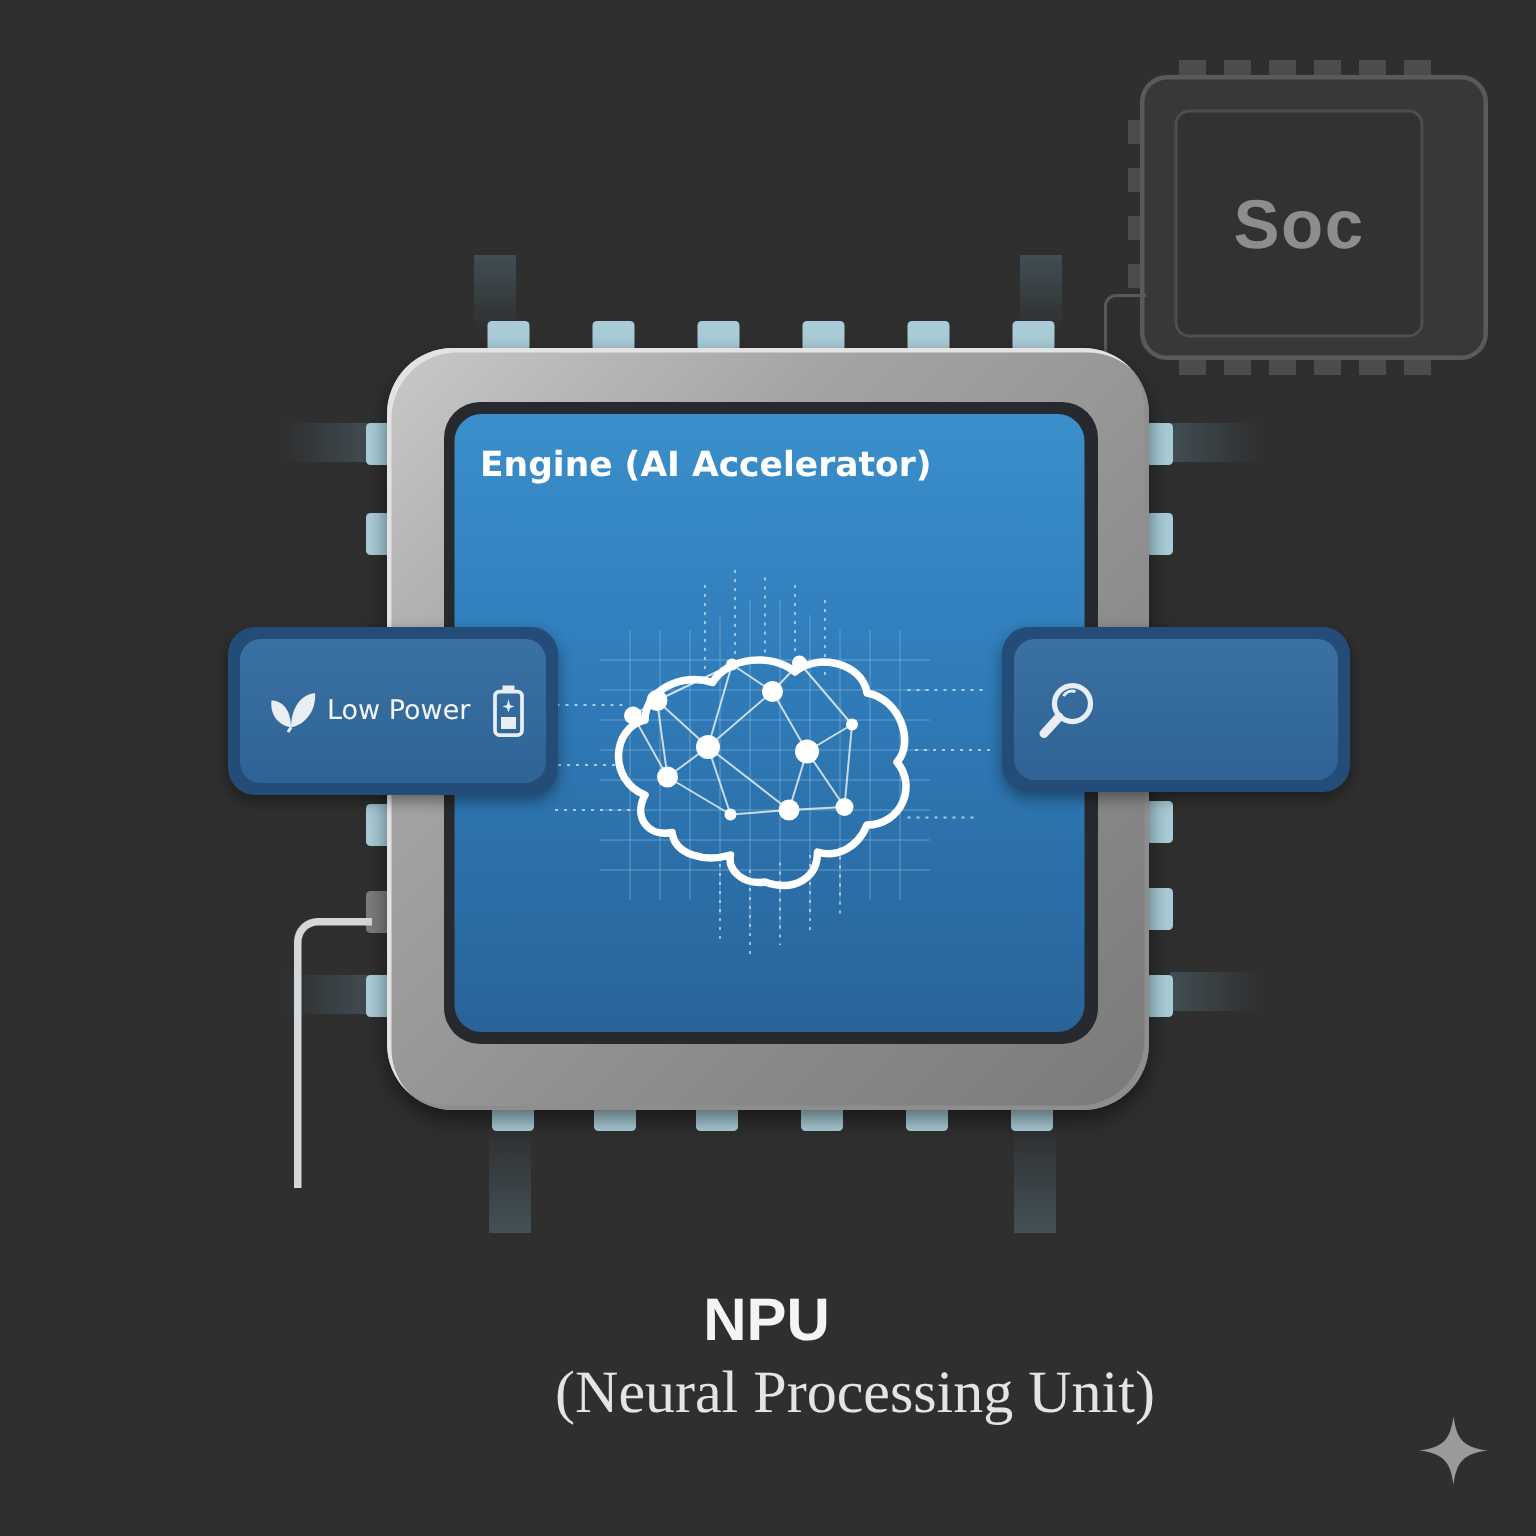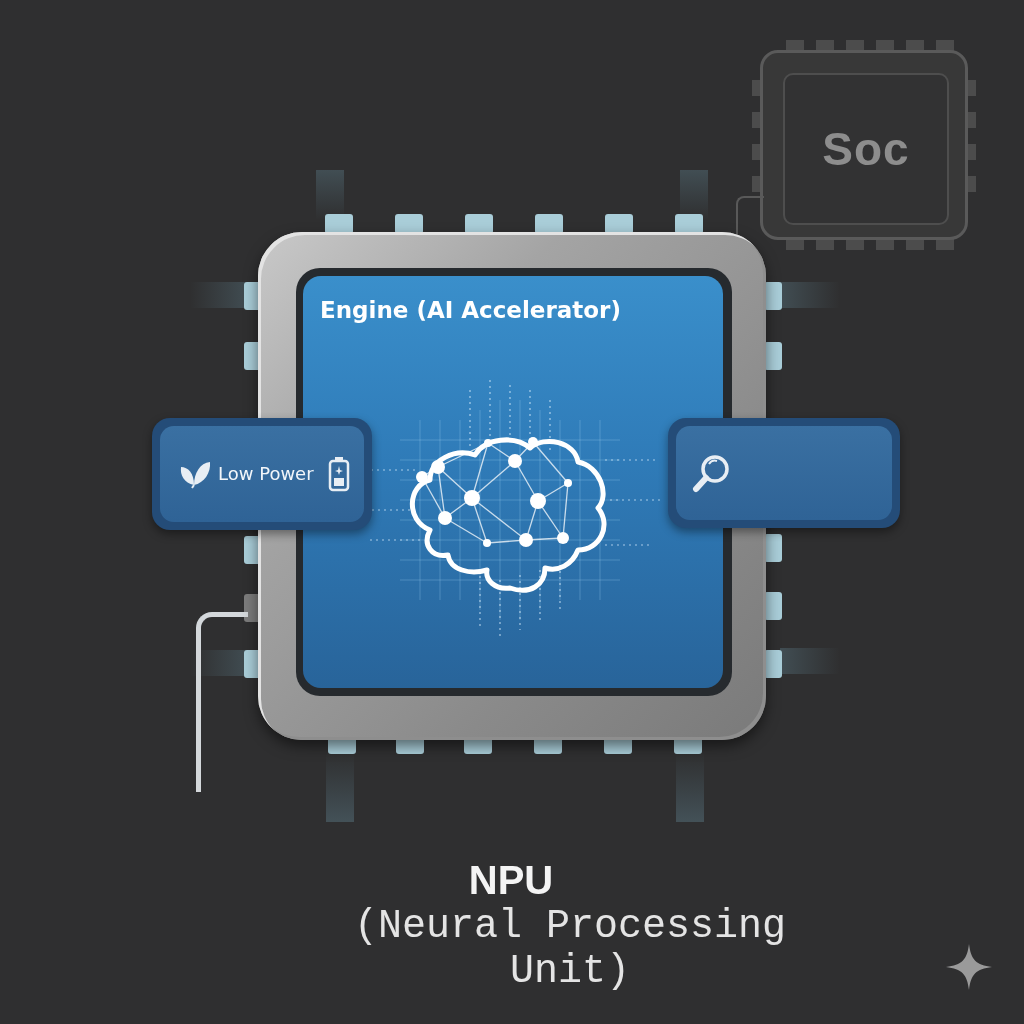--- a/index.html
+++ b/index.html
@@ -7,21 +7,21 @@
   body {
     background: #2f2f30;
     font-family: "DejaVu Sans", sans-serif;
     position: relative;
   }
   .abs { position: absolute; }
 
   
   #soc { left: 760px; top: 50px; width: 208px; height: 190px; }
   #soc .body {
-    position: absolute; left: 0; top: 0; width: 208px; height: 190px;
+    position: absolute; left: 0; top: 0; width: 232px; height: 190px;
     border: 3px solid #5a5a5a; border-radius: 18px; background: #383838;
   }
   #soc .inner {
     position: absolute; left: 20px; top: 20px; width: 166px; height: 152px;
     border: 2px solid #4e4e4e; border-radius: 10px; background: #323233;
     display: flex; align-items: center; justify-content: center;
   }
   #soc .label { color: #8d8d8d; font-family: "Liberation Sans", sans-serif; font-weight: bold; font-size: 46px; letter-spacing: 1px; }
   .soc-pin { position: absolute; background: #4c4c4c; }
 
@@ -73,21 +73,21 @@
   .badge-text { color: #f2f6fa; font-size: 18px; line-height: 24px; }
 
   
   #caption-title {
     left: 0; top: 858px; width: 1024px; text-align: center; padding-right: 0;
     color: #f4f4f4; font-family: "Liberation Sans", sans-serif; font-weight: bold; font-size: 40px;
   }
   #caption-title span { position: relative; left: -1px; text-align: center; }
   #caption-sub {
     left: 310px; top: 904px; width: 520px; text-align: center;
-    color: #e4e4e4; font-family: Liberation Mono, monospace; font-size: 40px;
+    color: #e4e4e4; font-family: Liberation Serif, serif; font-size: 40px;
   }
   #sparkle { left: 944px; top: 942px; }
 </style>
 </head>
 <body>
 
 <div id="soc" class="abs">
   <div class="soc-pin" style="left:26px;top:-10px;width:18px;height:12px;"></div>
   <div class="soc-pin" style="left:56px;top:-10px;width:18px;height:12px;"></div>
   <div class="soc-pin" style="left:86px;top:-10px;width:18px;height:12px;"></div>

